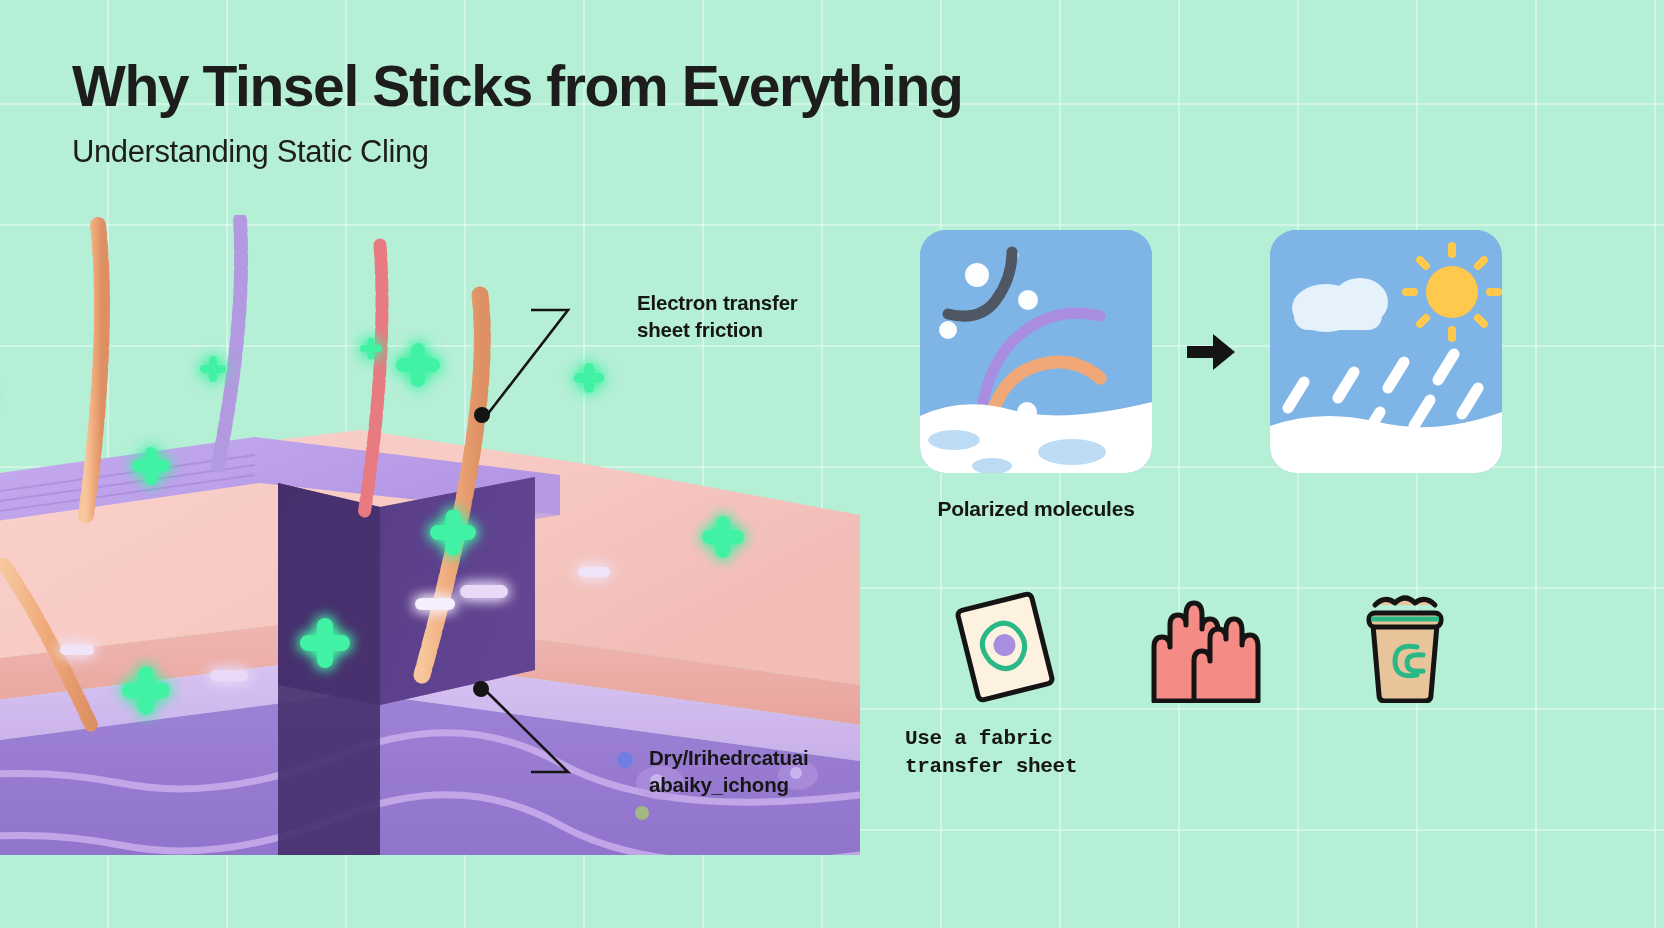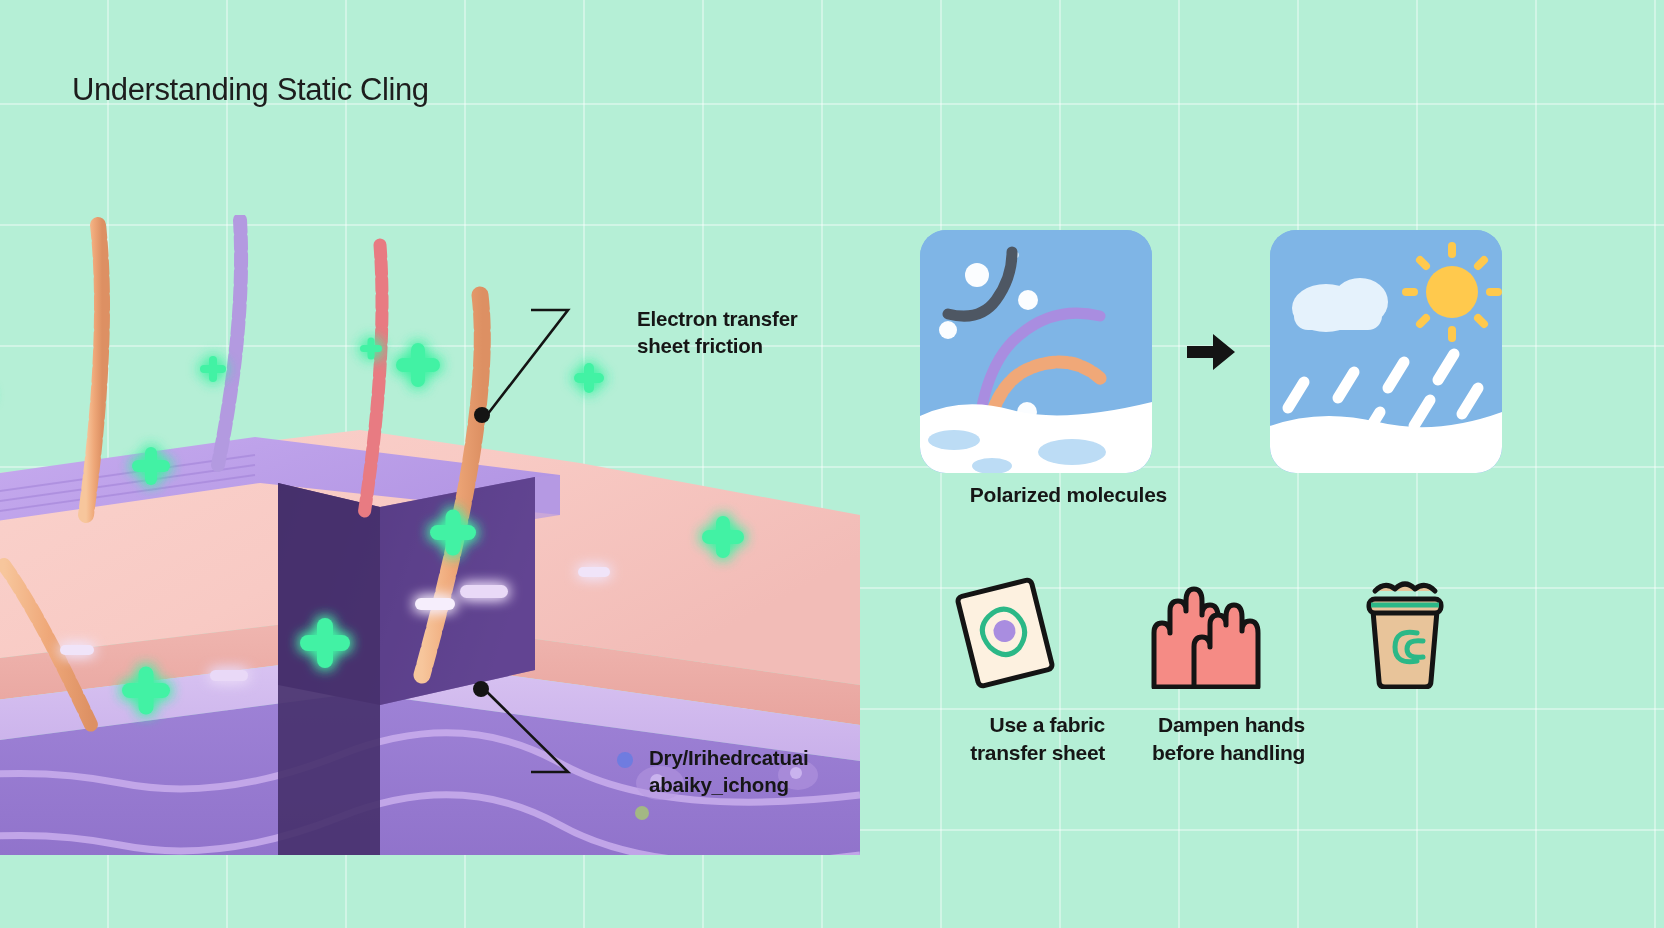--- a/index.html
+++ b/index.html
@@ -31,56 +31,57 @@
     letter-spacing:-0.4px; margin-top:16px; white-space:nowrap;
   }
   
   #scene { position:absolute; left:-40px; top:215px; width:900px; height:640px; }
   #scene svg { display:block; }
   
   .annot {
     position:absolute; font-size:20.5px; font-weight:bold;
     color:#161616; line-height:1.33; letter-spacing:-0.2px;
   }
-  #annot-top { left:637px; top:289px;margin-top:16px; }
+  #annot-top { left:637px; top:289px; }
   #annot-bottom { left:637px; top:744px;margin-left:12px; }
   #leaders { position:absolute; left:0; top:0; width:900px; height:928px; pointer-events:none; }
   
   #right { position:absolute; left:905px; top:230px; width:700px; }
   #concept-row { display:flex; align-items:flex-start; gap:0; }
   .concept { width:262px; }
   .concept-card {
     width:232px; height:243px; border-radius:26px;
     overflow:hidden; position:relative; margin:0 auto;
     background:#7fb5e6;
   }
   .concept-caption {
-    margin-top:8px; text-align:right;
+    margin-top:22px; text-align:center;
     font-size:21px; font-weight:bold; color:#161616;
     line-height:1.33; letter-spacing:-0.25px;
   }
   #arrow-wrap {
     width:88px; display:flex; align-items:center;
     justify-content:center; height:243px;
   }
   
   #tips-row { display:flex; margin-top:62px; }
-  .tip { width:200px; text-align:right; }
+  .tip { width:200px; text-align:left;font-family:Liberation Mono, monospace; }
   .tip-icon { height:118px; display:flex; align-items:flex-end; justify-content:center; }
   .tip-caption {
     margin-top:22px; font-size:21px; font-weight:bold;
     color:#161616; line-height:1.33; letter-spacing:-0.3px;
   }
 </style>
 </head>
 <body>
 
 <div id="canvas">
 
   <div id="header">
+    <div id="title">Why Tinsel Sticks from Everything</div>
     <div id="subtitle">Understanding Static Cling</div>
   </div>
 
   <div id="scene">
     <svg width="900" height="640" viewBox="0 0 900 640" xmlns="http://www.w3.org/2000/svg">
       <defs>
         <linearGradient id="gTopPink" x1="0" y1="0" x2="1" y2="0.5">
           <stop offset="0%" stop-color="#fad3cd"></stop>
           <stop offset="55%" stop-color="#f8cac4"></stop>
           <stop offset="100%" stop-color="#f2bcb7"></stop>
@@ -319,24 +320,20 @@
 
       <div class="tip">
         <div class="tip-icon">
           <svg width="130" height="118" viewBox="0 0 130 118">
             <g fill="#f58b85" stroke="#141414" stroke-width="5" stroke-linejoin="round" stroke-linecap="round">
               <path d="M 14 116 L 14 62 Q 14 52 22 52 Q 30 52 30 62 L 30 40 Q 30 30 38 30 Q 46 30 46 40 L 46 30 Q 46 18 54 18 Q 62 18 62 30 L 62 44 Q 62 34 70 34 Q 78 34 78 46 L 78 116 Z"></path>
               <path d="M 54 116 L 54 76 Q 54 66 62 66 Q 70 66 70 76 L 70 54 Q 70 44 78 44 Q 86 44 86 54 L 86 46 Q 86 34 94 34 Q 102 34 102 46 L 102 60 Q 102 50 110 50 Q 118 50 118 62 L 118 116 Z"></path>
             </g>
           </svg>
         </div>
-        <div class="tip-caption">
-          <div>Dampen hands</div>
-          <div>before handling</div>
-        </div>
       </div>
 
       <div class="tip">
         <div class="tip-icon">
           <svg width="120" height="118" viewBox="0 0 120 118">
             <path d="M 28 40 L 34 110 Q 34 116 40 116 L 80 116 Q 86 116 86 110 L 92 40 Z" fill="#e8c49a" stroke="#141414" stroke-width="5" stroke-linejoin="round"></path>
             <rect x="24" y="28" width="72" height="14" rx="6" fill="#e8c49a" stroke="#141414" stroke-width="5"></rect>
             <path d="M 30 20 Q 40 10 50 18 Q 60 8 70 18 Q 80 10 90 20" fill="#e8c49a" stroke="#141414" stroke-width="5" stroke-linejoin="round" stroke-linecap="round"></path>
             <path d="M 26 34 L 94 34" stroke="#2bb887" stroke-width="5"></path>
             <g stroke="#2bb887" stroke-width="5" fill="none" stroke-linecap="round">

